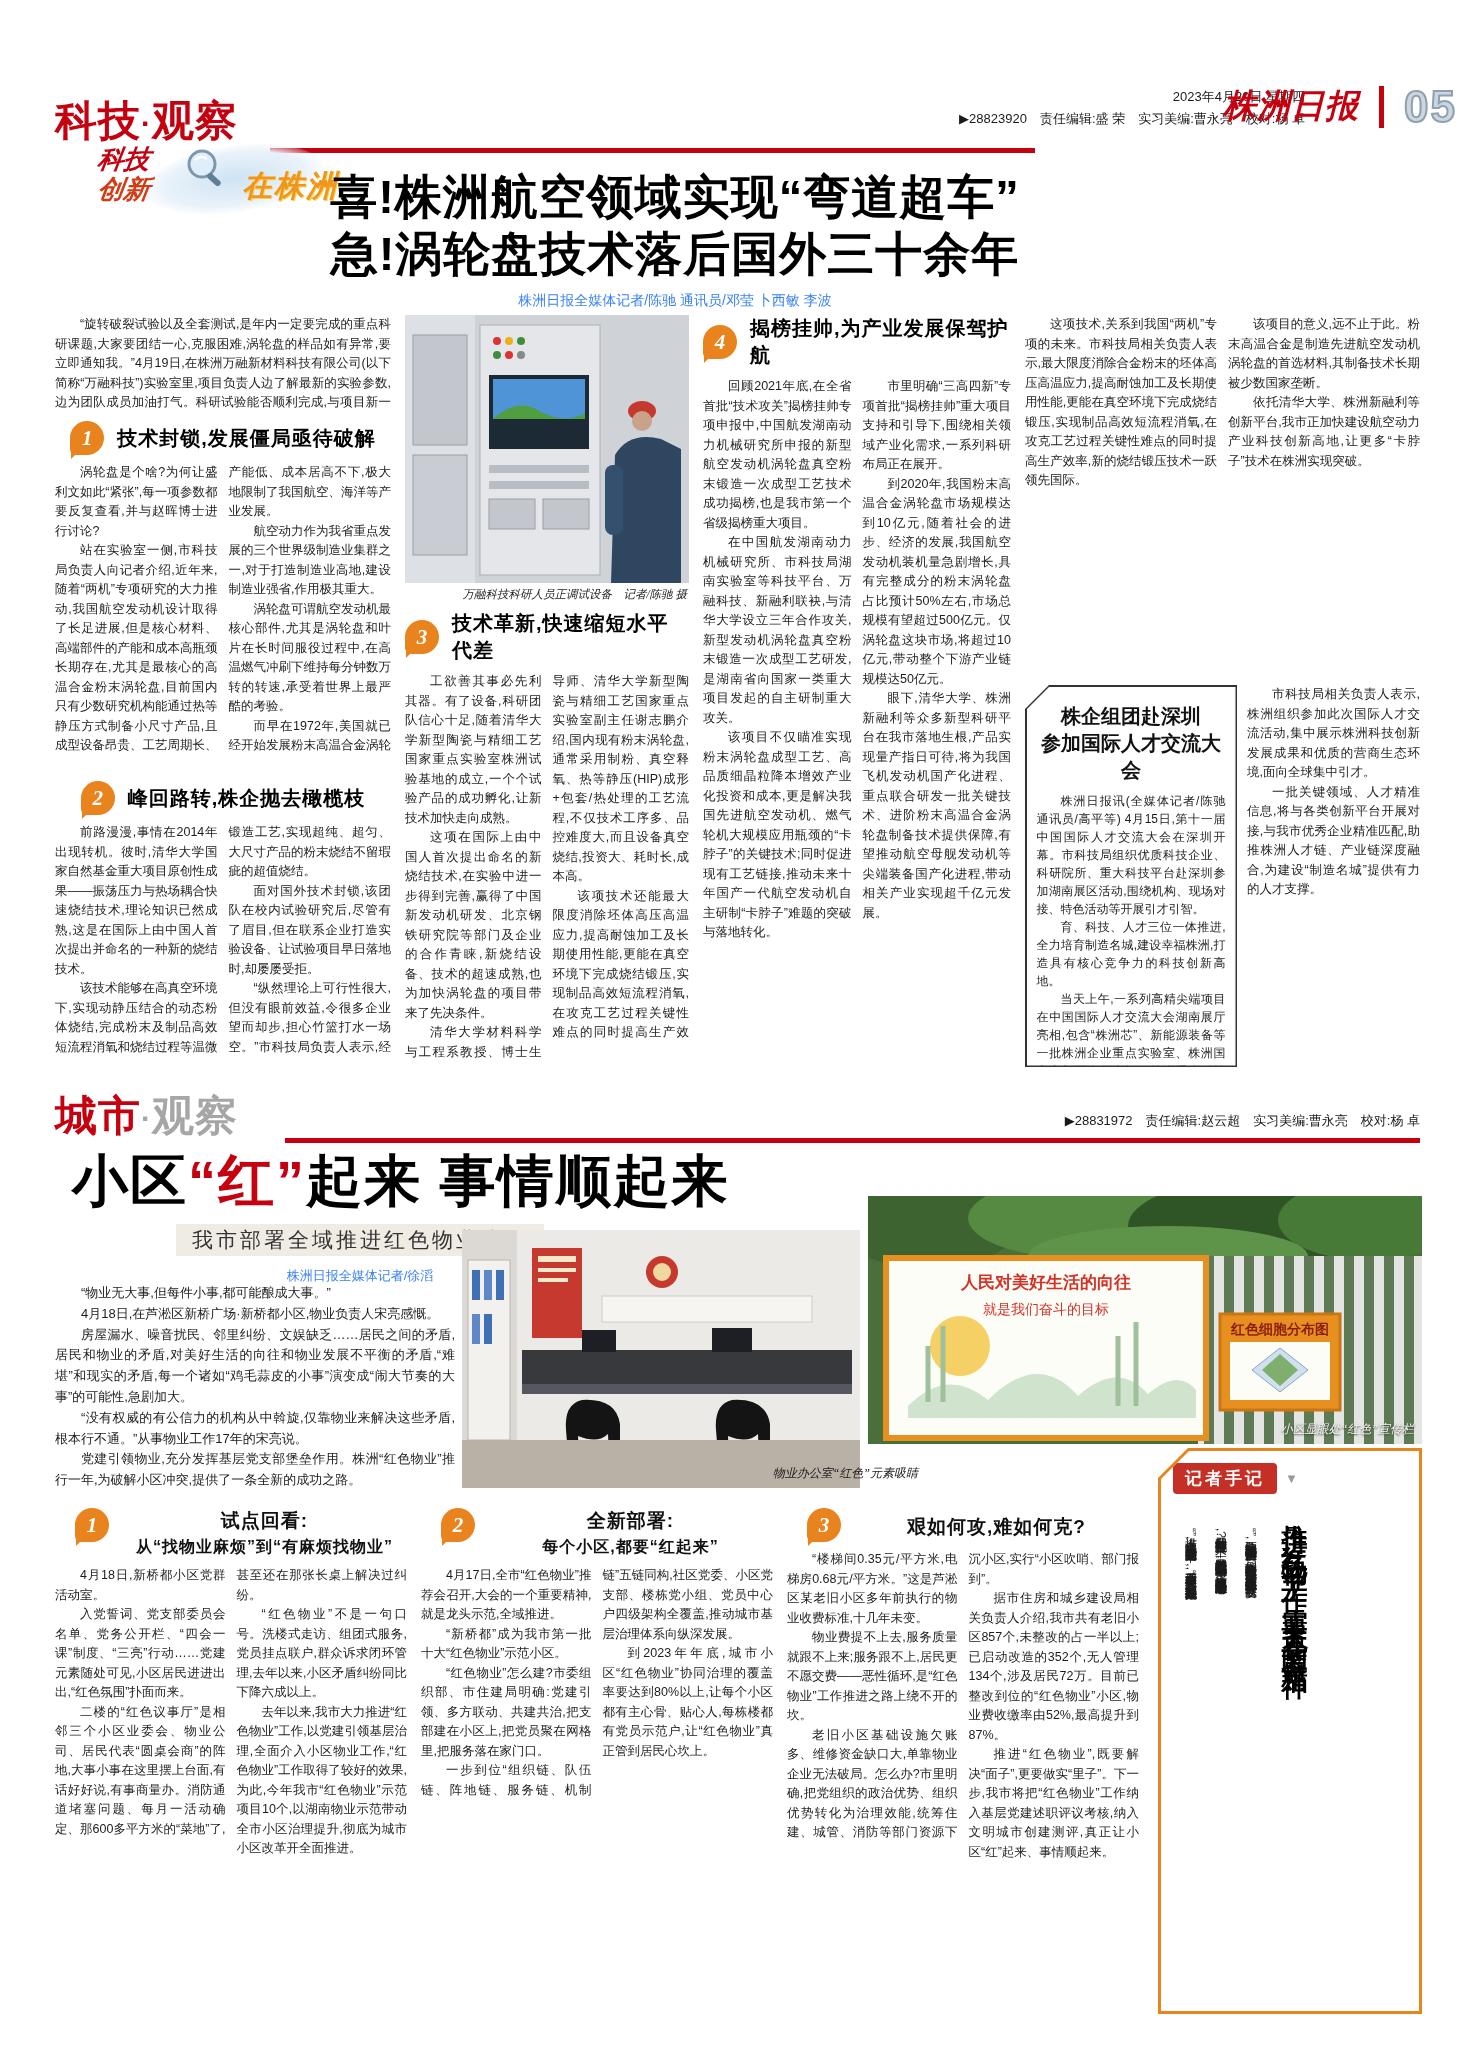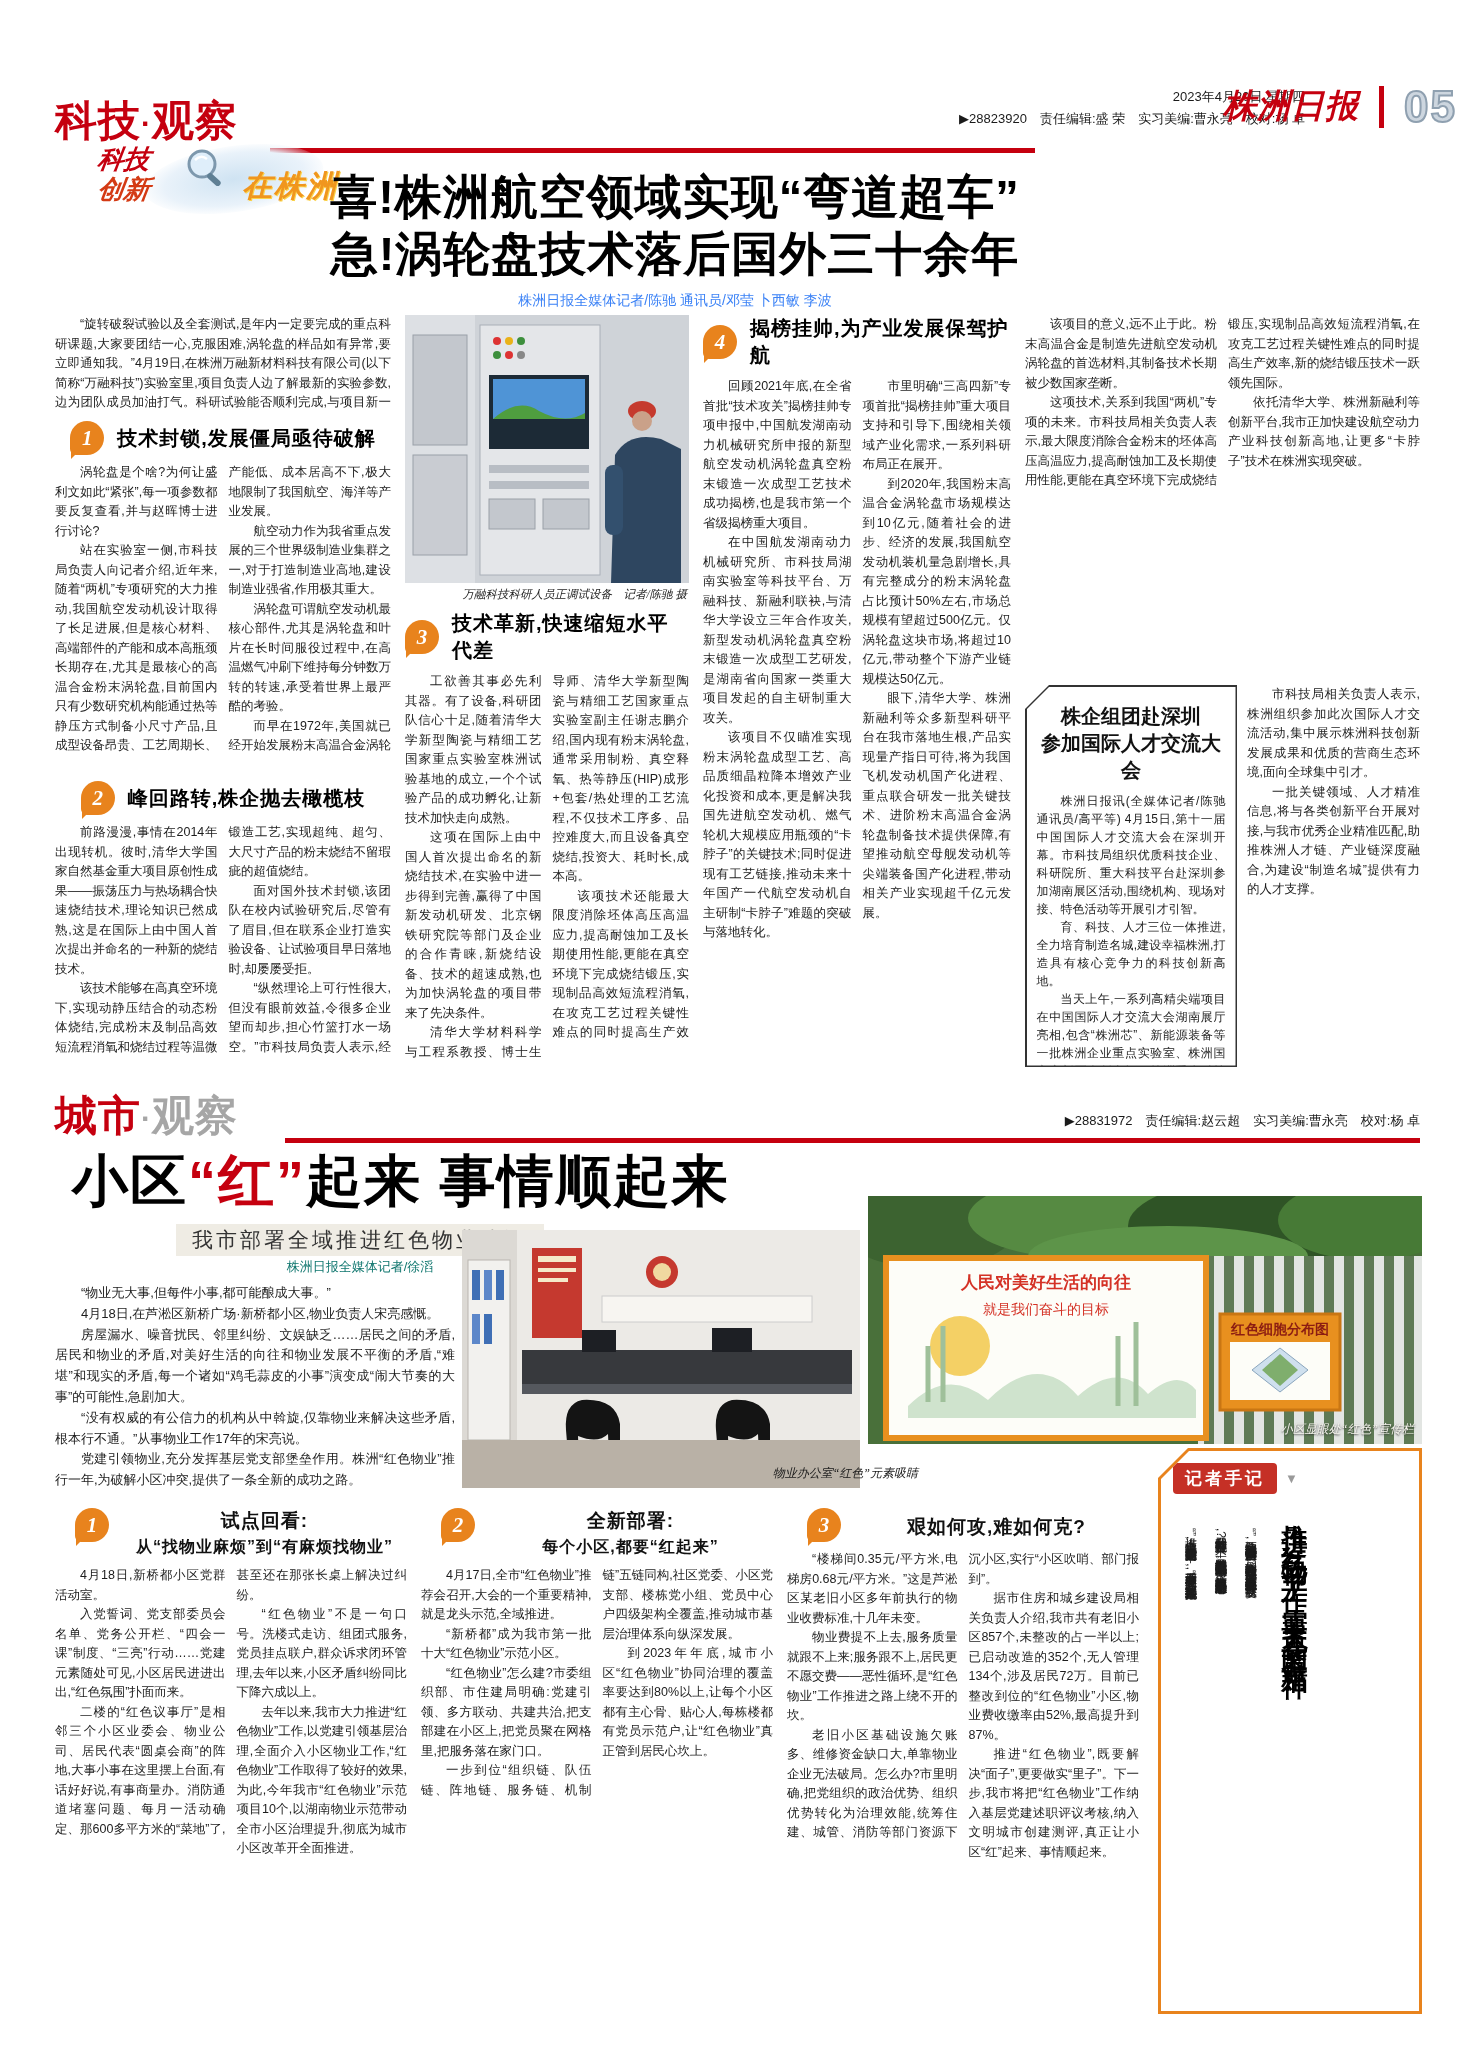--- a/index.html
+++ b/index.html
@@ -55,21 +55,21 @@
 .brief-wrap{position:relative;width:212px;height:382px;background:#333;clip-path:polygon(24px 0,100% 0,100% 100%,0 100%,0 24px)}
 .brief-inner{position:absolute;inset:1.5px;background:#fff;clip-path:polygon(23px 0,100% 0,100% 100%,0 100%,0 23px);padding:14px 10px 8px 10px;overflow:hidden}
 .brief-title{font-size:20px;font-weight:900;text-align:center;line-height:1.35;margin:2px 0 8px}
 .brief-inner .bp{font-size:12px;line-height:1.5}
 
 
 .city-headline{position:absolute;left:72px;top:1153px;font-size:56px;font-weight:900;letter-spacing:2px;line-height:1;color:#000;white-space:nowrap}
 .city-headline .red{color:#c5000f}
 .city-sub{position:absolute;left:150px;top:1224px;width:420px;text-align:center}
 .city-sub .sub{display:inline-block;font-size:21px;color:#333;letter-spacing:3px;background:#efece4;padding:2px 16px}
-.city-sub .byline{margin-top:2px;font-size:13px;color:#0f766e}
+.city-sub .byline{margin-top:11px;font-size:13px;color:#3b82f6}
 .city-intro{position:absolute;left:55px;top:1283px;width:400px;height:212px;overflow:hidden}
 .city-intro .bp{font-size:13px;line-height:1.6}
 
 .cphoto{position:absolute;overflow:hidden}
 .cap-on{position:absolute;right:8px;bottom:6px;font-size:12px;font-family:"Liberation Serif","DejaVu Serif",serif;font-style:italic}
 
 .cityrow{position:absolute;left:55px;top:1500px;width:1085px;display:flex;gap:14px}
 .cg{width:352px}
 .cityrow .subhead{justify-content:flex-start;padding-left:20px;align-items:flex-start}
 .ctitle{flex:1;text-align:center}
@@ -203,22 +203,22 @@
           <p class="bp">在中国航发湖南动力机械研究所、市科技局湖南实验室等科技平台、万融科技、新融利联袂,与清华大学设立三年合作攻关,新型发动机涡轮盘真空粉末锻造一次成型工艺研发,是湖南省向国家一类重大项目发起的自主研制重大攻关。</p>
           <p class="bp">该项目不仅瞄准实现粉末涡轮盘成型工艺、高品质细晶粒降本增效产业化投资和成本,更是解决我国先进航空发动机、燃气轮机大规模应用瓶颈的“卡脖子”的关键技术;同时促进现有工艺链接,推动未来十年国产一代航空发动机自主研制“卡脖子”难题的突破与落地转化。</p>
           <p class="bp">市里明确“三高四新”专项首批“揭榜挂帅”重大项目支持和引导下,围绕相关领域产业化需求,一系列科研布局正在展开。</p>
           <p class="bp">到2020年,我国粉末高温合金涡轮盘市场规模达到10亿元,随着社会的进步、经济的发展,我国航空发动机装机量急剧增长,具有完整成分的粉末涡轮盘占比预计50%左右,市场总规模有望超过500亿元。仅涡轮盘这块市场,将超过10亿元,带动整个下游产业链规模达50亿元。</p>
           <p class="bp">眼下,清华大学、株洲新融利等众多新型科研平台在我市落地生根,产品实现量产指日可待,将为我国飞机发动机国产化进程、重点联合研发一批关键技术、进阶粉末高温合金涡轮盘制备技术提供保障,有望推动航空母舰发动机等尖端装备国产化进程,带动相关产业实现超千亿元发展。</p>
         </div>
     </div>
 
     <div class="g4">
       <div class="twocol clip" style="height:358px">
+          <p class="bp">这项技术,关系到我国“两机”专项的未来。市科技局相关负责人表示,最大限度消除合金粉末的坯体高压高温应力,提高耐蚀加工及长期使用性能,更能在真空环境下完成烧结锻压,实现制品高效短流程消氧,在攻克工艺过程关键性难点的同时提高生产效率,新的烧结锻压技术一跃领先国际。</p>
           <p class="bp">该项目的意义,远不止于此。粉末高温合金是制造先进航空发动机涡轮盘的首选材料,其制备技术长期被少数国家垄断。</p>
-          <p class="bp">这项技术,关系到我国“两机”专项的未来。市科技局相关负责人表示,最大限度消除合金粉末的坯体高压高温应力,提高耐蚀加工及长期使用性能,更能在真空环境下完成烧结锻压,实现制品高效短流程消氧,在攻克工艺过程关键性难点的同时提高生产效率,新的烧结锻压技术一跃领先国际。</p>
           <p class="bp">依托清华大学、株洲新融利等创新平台,我市正加快建设航空动力产业科技创新高地,让更多“卡脖子”技术在株洲实现突破。</p>
         </div>
       <div style="display:flex;gap:10px;margin-top:12px">
         <div class="brief-wrap">
           <div class="brief-inner">
             <div class="brief-title">株企组团赴深圳</div>
             <div class="brief-title" style="margin-top:-8px">参加国际人才交流大会</div>
             <div>
                 <p class="bp">株洲日报讯(全媒体记者/陈驰 通讯员/高平等) 4月15日,第十一届中国国际人才交流大会在深圳开幕。市科技局组织优质科技企业、科研院所、重大科技平台赴深圳参加湖南展区活动,围绕机构、现场对接、特色活动等开展引才引智。</p>
                 <p class="bp">育、科技、人才三位一体推进,全力培育制造名城,建设幸福株洲,打造具有核心竞争力的科技创新高地。</p>

